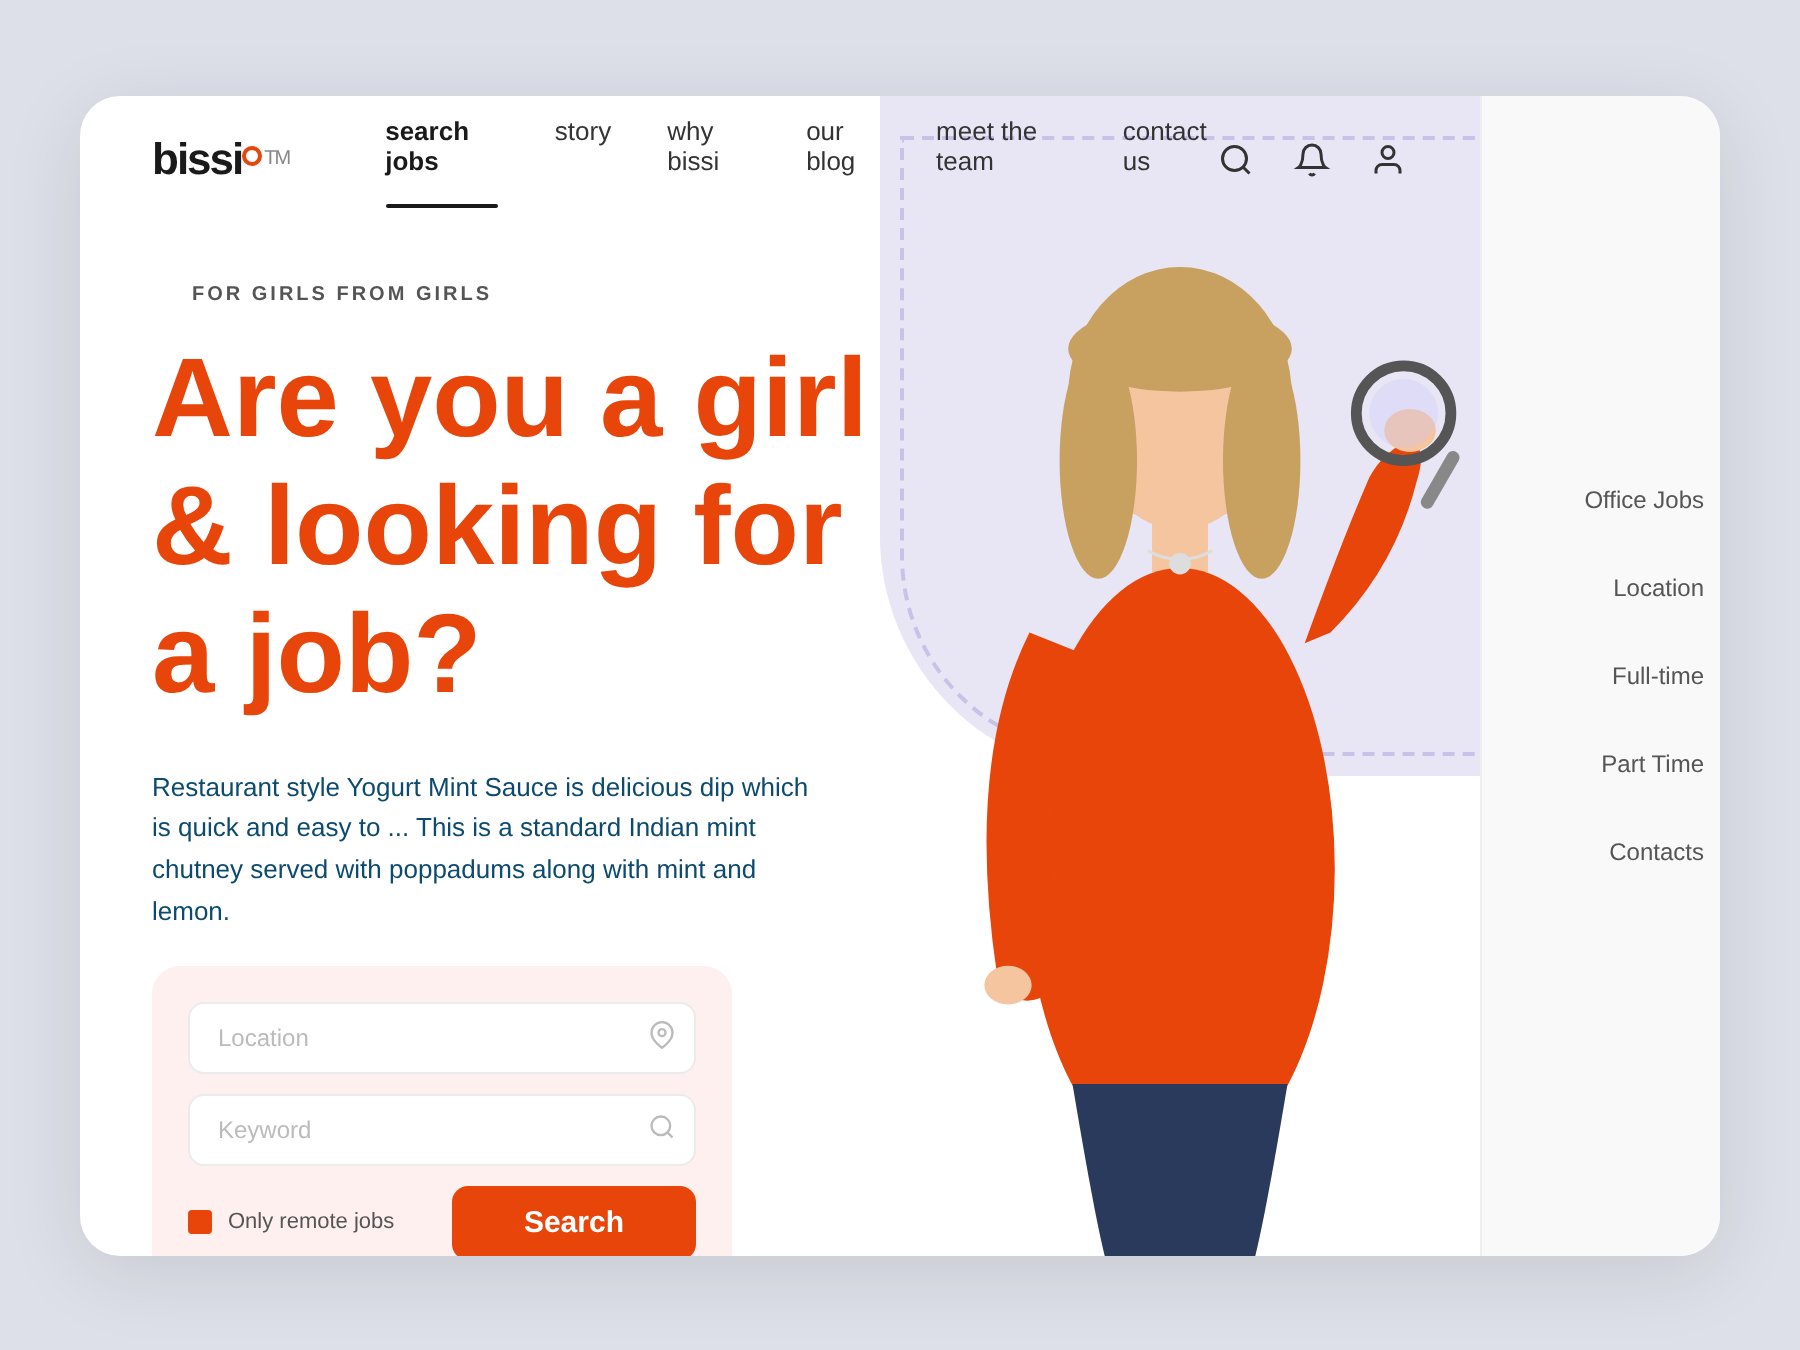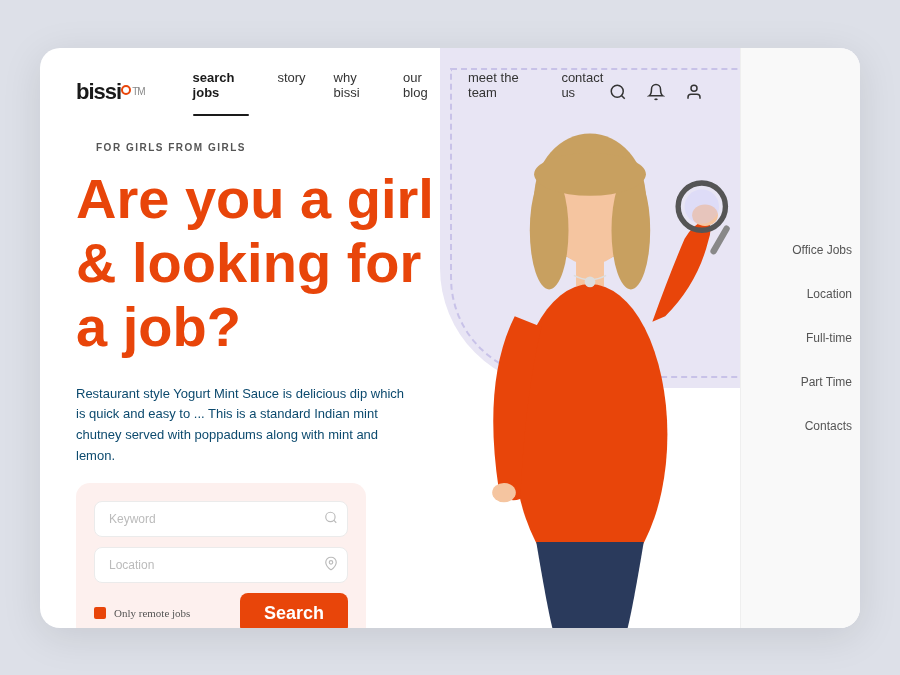--- a/index.html
+++ b/index.html
@@ -65,21 +65,21 @@
     .sidebar-item {
       font-size: 12px;
       color: #555;
       cursor: pointer;
       white-space: nowrap;
     }
 
     
     .navbar {
       position: absolute;
-      top: 12px;
+      top: 0;
       left: 0;
       right: 120px;
       height: 64px;
       display: flex;
       align-items: center;
       padding: 0 36px;
       z-index: 10;
     }
     .logo {
       font-size: 22px;
@@ -224,36 +224,35 @@
       justify-content: space-between;
       margin-top: 6px;
     }
     .remote-label {
       display: flex;
       align-items: center;
       gap: 8px;
       font-size: 11px;
       color: #555;
       cursor: pointer;
-      font-family: Liberation Serif, serif;
     }
     .remote-checkbox {
       width: 12px;
       height: 12px;
       background: #e8450a;
       border-radius: 2px;
       flex-shrink: 0;
     }
     .search-btn {
       background: #e8450a;
       color: #fff;
       border: none;
       border-radius: 8px;
-      padding: 10px 24px;
-      font-size: 18px;
+      padding: 10px 36px;
+      font-size: 15px;
       font-weight: 600;
       cursor: pointer;
     }
 
     
     .photo-area {
       position: absolute;
       right: 120px;
       bottom: 0;
       top: 64px;
@@ -313,34 +312,34 @@
     </div>
   </nav>
 
   <div class="main-content">
     <p class="tagline">FOR GIRLS FROM GIRLS</p>
     <h1 class="headline">Are you a girl &amp; looking for a job?</h1>
     <p class="description">Restaurant style Yogurt Mint Sauce is delicious dip which is quick and easy to ... This is a standard Indian mint chutney served with poppadums along with mint and lemon.</p>
 
     <div class="search-box">
       <div class="search-input-wrap">
+        <input class="search-input" type="text" placeholder="Location" style="">
+        <span class="input-icon">
+          <svg width="14" height="14" viewBox="0 0 24 24" fill="none" stroke="#bbb" stroke-width="2">
+            <path d="M21 10c0 7-9 13-9 13s-9-6-9-13a9 9 0 0 1 18 0z"></path>
+              <circle cx="12" cy="10" r="3"></circle>
+          </svg>
+        </span>
+      </div>
+      <div class="search-input-wrap">
         <input class="search-input" type="text" placeholder="Keyword" style="">
         <span class="input-icon">
           <svg width="14" height="14" viewBox="0 0 24 24" fill="none" stroke="#bbb" stroke-width="2">
             <circle cx="11" cy="11" r="8"></circle>
               <line x1="21" y1="21" x2="16.65" y2="16.65"></line>
-          </svg>
-        </span>
-      </div>
-      <div class="search-input-wrap">
-        <input class="search-input" type="text" placeholder="Location" style="">
-        <span class="input-icon">
-          <svg width="14" height="14" viewBox="0 0 24 24" fill="none" stroke="#bbb" stroke-width="2">
-            <path d="M21 10c0 7-9 13-9 13s-9-6-9-13a9 9 0 0 1 18 0z"></path>
-              <circle cx="12" cy="10" r="3"></circle>
           </svg>
         </span>
       </div>
       <div class="search-footer">
         <label class="remote-label">
           <div class="remote-checkbox"></div>
           <span>Only remote jobs</span>
         </label>
         <button class="search-btn">Search</button>
       </div>

